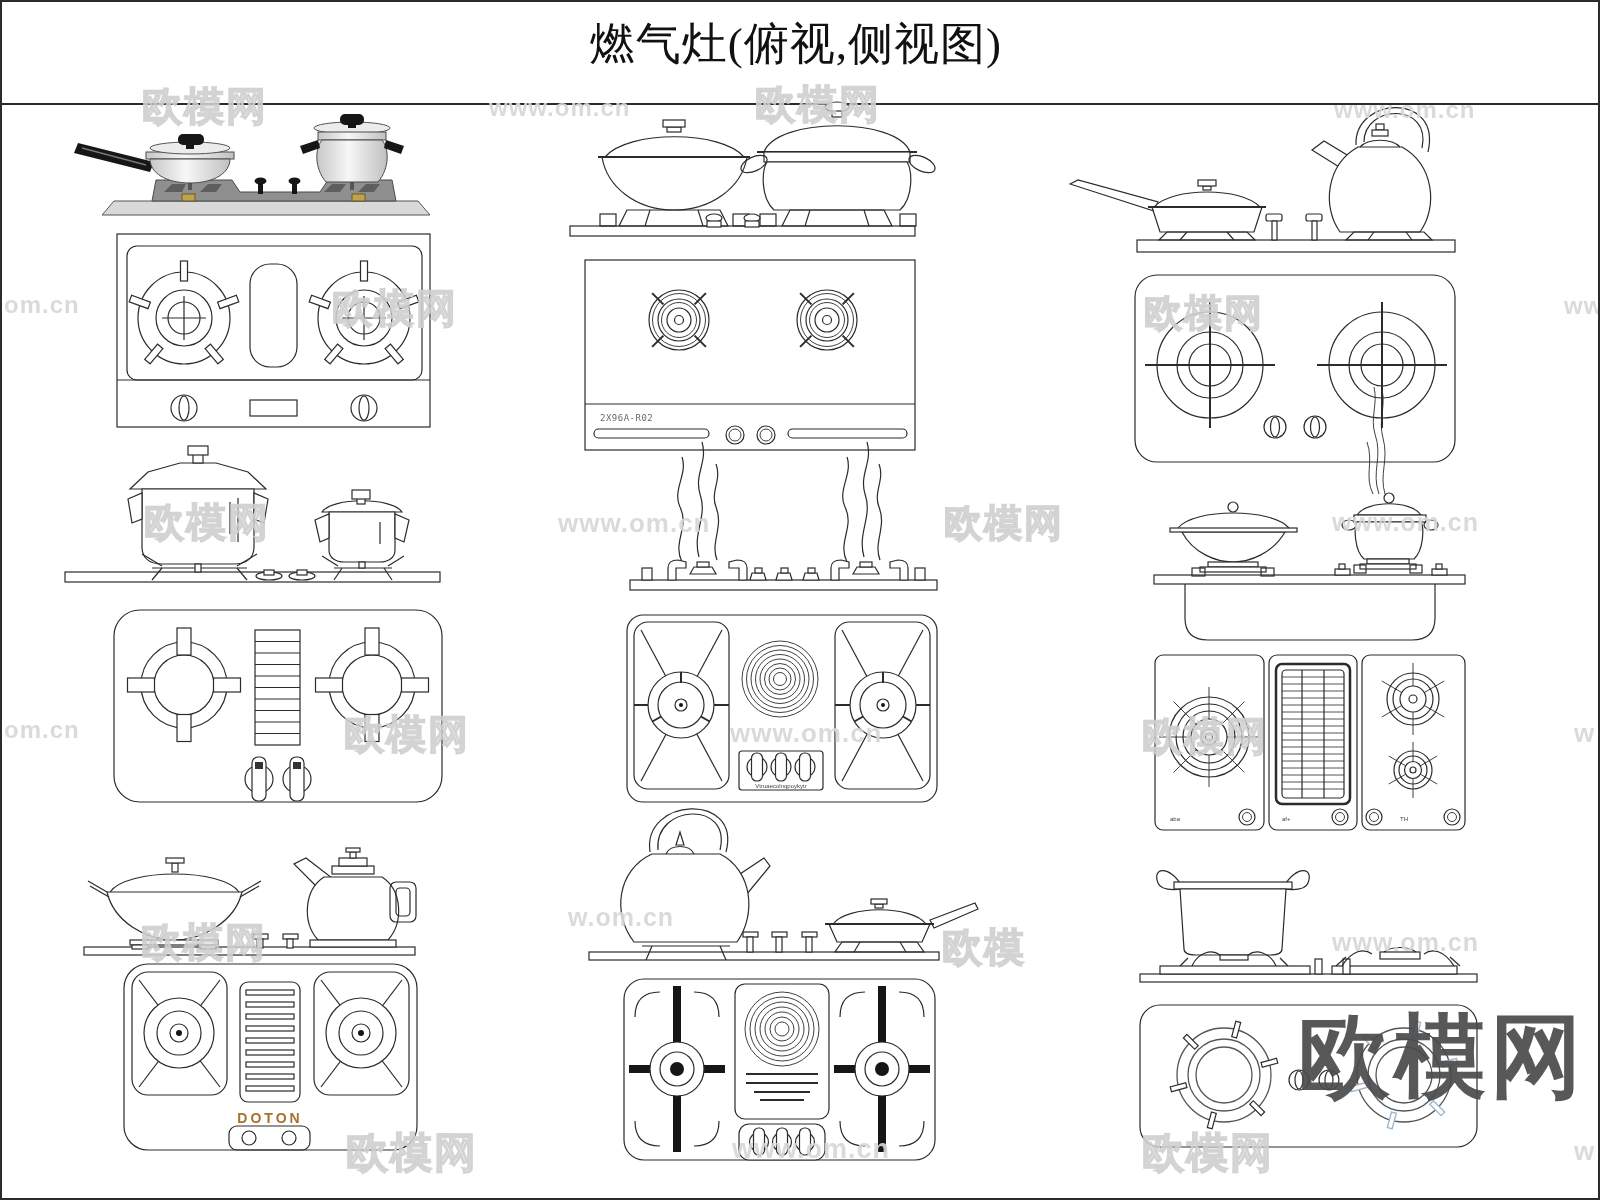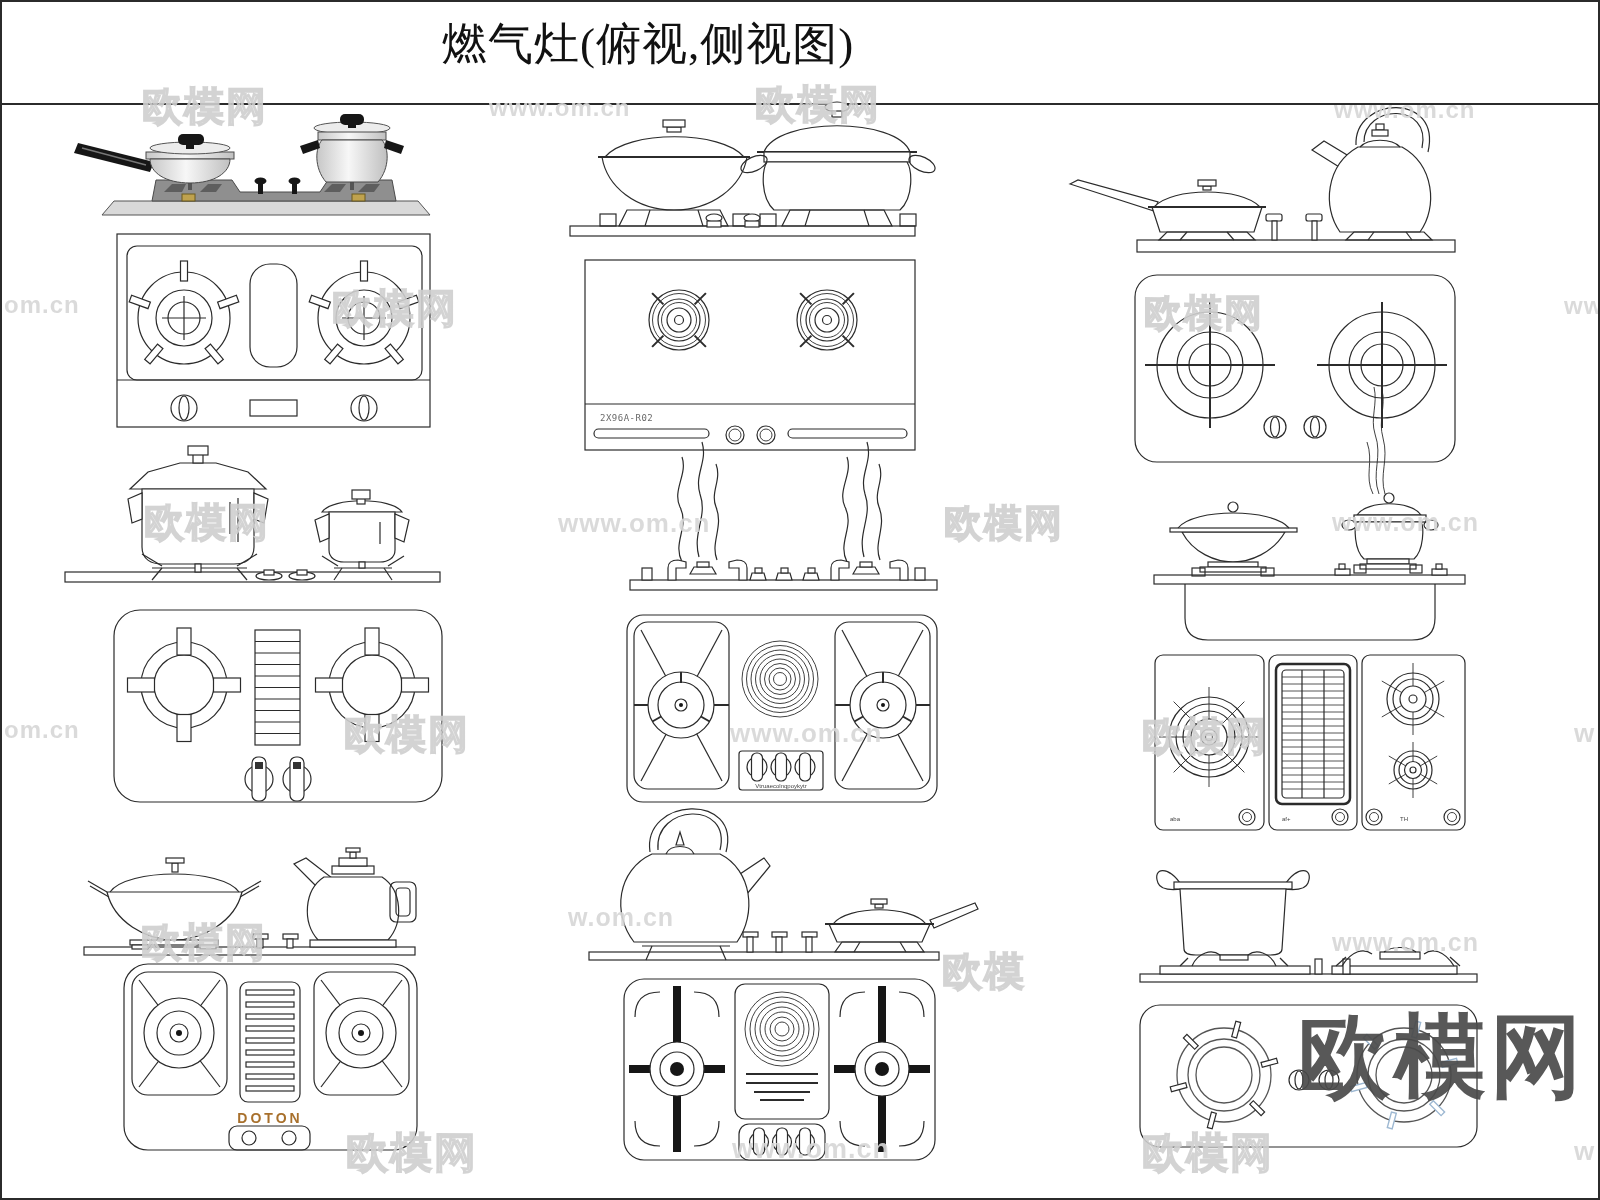--- a/index.html
+++ b/index.html
@@ -1,18 +1,18 @@
 <!DOCTYPE html>
 <html><head>
 <meta charset="utf-8">
 <style>
   html,body{margin:0;padding:0;background:#fff;}
   .stage{position:relative;width:1600px;height:1200px;background:#ffffff;overflow:hidden;
          box-sizing:border-box;border:2px solid #2b2b2b;font-family:"Liberation Sans",sans-serif;}
-  .title{position:absolute;left:440px;top:12px;width:560px;text-align:left;
+  .title{position:absolute;left:440px;top:12px;width:560px;text-align:right;
          font-family:"Liberation Serif","DejaVu Serif",serif;font-size:45px;font-weight:400;
          color:#111;letter-spacing:1px;white-space:nowrap;z-index:5;}
   .title-sep{position:absolute;left:0;top:101px;width:1600px;border-top:2px solid #2b2b2b;z-index:1;}
   .art{position:absolute;left:0;top:0;z-index:2;}
   #wm-layer{position:absolute;left:0;top:0;width:1600px;height:1200px;z-index:3;pointer-events:none;}
   .wm{position:absolute;line-height:1;white-space:nowrap;font-weight:bold;opacity:.9;}
   .wm-url{color:#d7d7d7;letter-spacing:1px;font-family:"Liberation Sans",sans-serif;}
   .wm-outline{color:rgba(220,220,220,0.15);-webkit-text-stroke:1.5px #cfcfcf;
               font-family:"Liberation Sans",sans-serif;letter-spacing:2px;}
   .big-wm{position:absolute;left:1296px;top:1008px;font-size:92px;font-weight:700;line-height:1;
@@ -750,21 +750,21 @@
       <span class="wm wm-url" style="left: 556px; top: 508px; font-size: 26px;">www.om.cn</span>
       <span class="wm wm-outline" style="left: 942px; top: 502px; font-size: 38px;">欧模网</span>
       <span class="wm wm-url" style="left: 1330px; top: 508px; font-size: 25px;">www.om.cn</span>
       <span class="wm wm-url" style="left: 2px; top: 716px; font-size: 24px;">om.cn</span>
       <span class="wm wm-outline" style="left: 342px; top: 712px; font-size: 40px;">欧模网</span>
       <span class="wm wm-url" style="left: 728px; top: 718px; font-size: 26px;">www.om.cn</span>
       <span class="wm wm-outline" style="left: 1140px; top: 714px; font-size: 40px;">欧模网</span>
       <span class="wm wm-url" style="left: 1572px; top: 718px; font-size: 26px;">w</span>
       <span class="wm wm-outline" style="left: 139px; top: 920px; font-size: 40px;">欧模网</span>
       <span class="wm wm-url" style="left: 566px; top: 903px; font-size: 25px;">w.om.cn</span>
-      <span class="wm wm-outline" style="left: 940px; top: 925px; font-size: 40px; margin-top: 24px;">欧模</span>
+      <span class="wm wm-outline" style="left: 940px; top: 925px; font-size: 40px;">欧模</span>
       <span class="wm wm-url" style="left: 1330px; top: 928px; font-size: 25px;">www.om.cn</span>
       <span class="wm wm-outline" style="left: 344px; top: 1130px; font-size: 42px;">欧模网</span>
       <span class="wm wm-url" style="left: 730px; top: 1134px; font-size: 27px;">www.om.cn</span>
       <span class="wm wm-outline" style="left: 1140px; top: 1130px; font-size: 42px;">欧模网</span>
       <span class="wm wm-url" style="left: 1572px; top: 1136px; font-size: 26px;">w</span>
     </div>
   <div class="big-wm" style="color: rgb(74, 74, 74);">欧模网</div>
 </div>
 
 </body></html>

